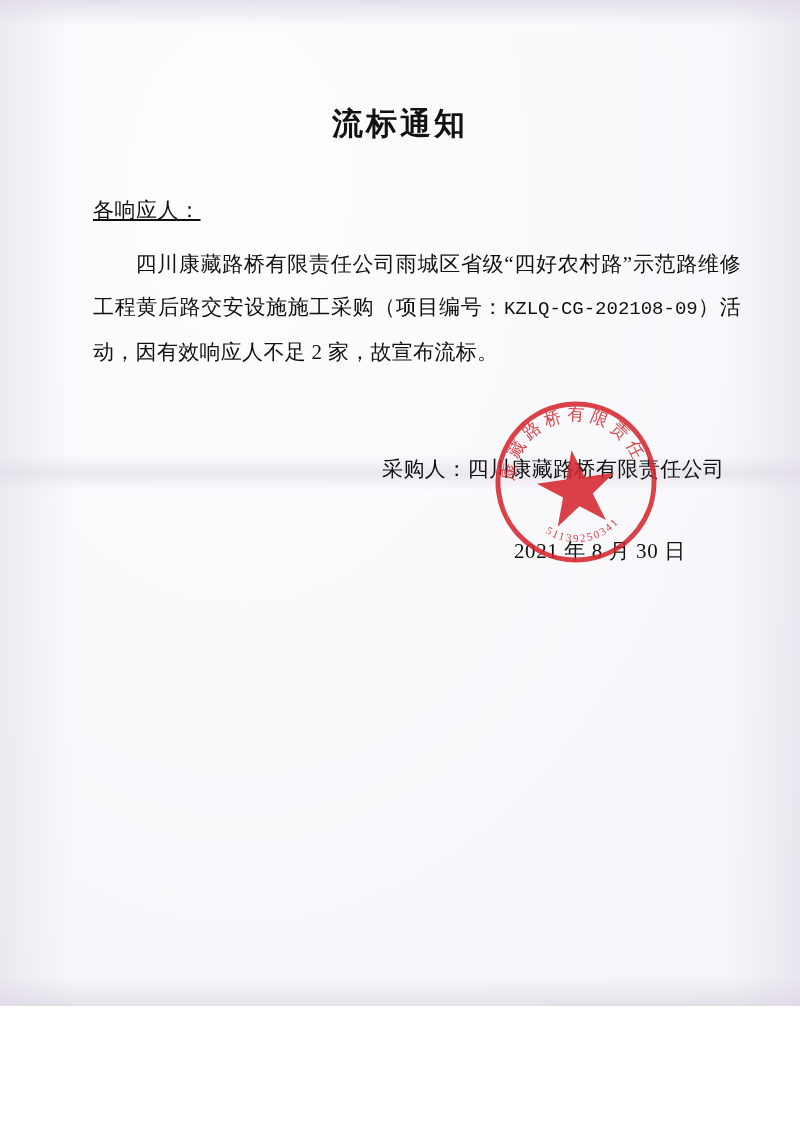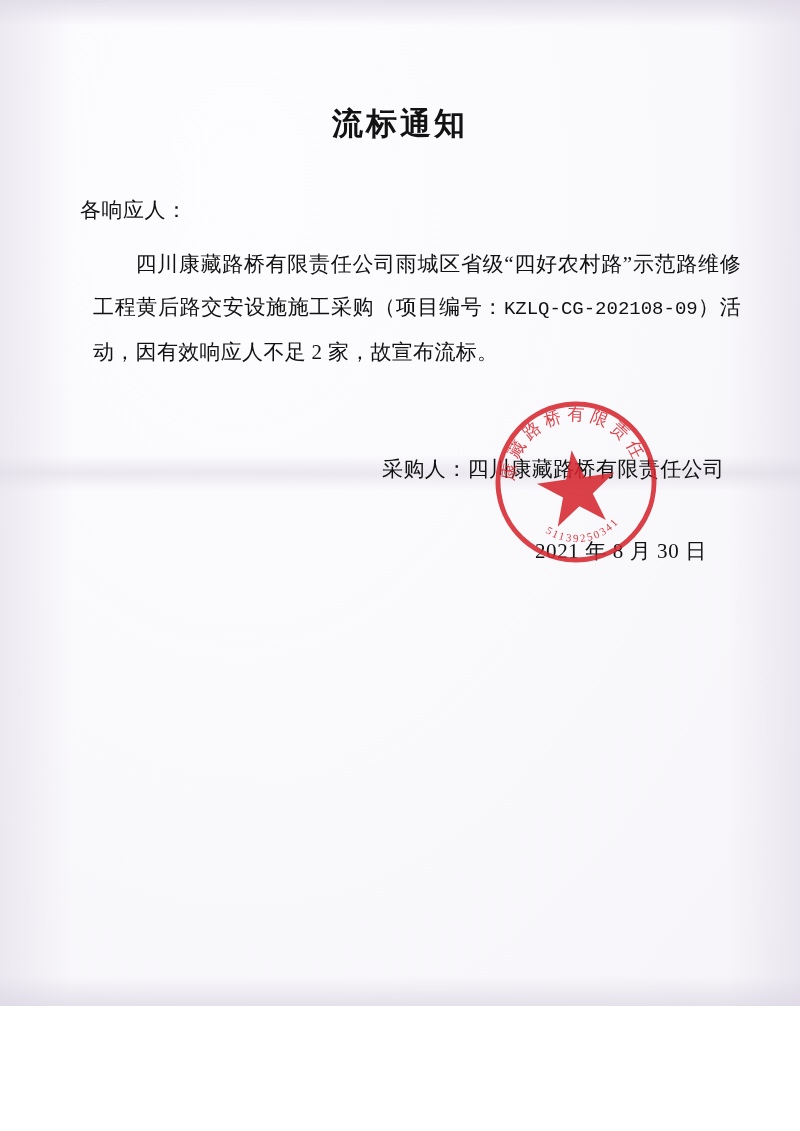--- a/index.html
+++ b/index.html
@@ -65,24 +65,25 @@
     font-size: 31px;
     font-weight: bold;
     letter-spacing: 3px;
     color: #121212;
     font-family: "Liberation Serif", "DejaVu Serif", serif;
   }
 
   .salutation {
     position: absolute;
     top: 196px;
-    left: 80px;
+    left: 93px;
     font-size: 21px;
     color: #111111;
     letter-spacing: 0.5px;
+    text-decoration: underline;
   }
 
   .body-block {
     position: absolute;
     top: 243px;
     left: 93px;
     width: 648px;
     font-size: 21px;
     line-height: 43px;
     color: #111111;
@@ -107,21 +108,21 @@
     position: absolute;
     top: 455px;
     left: 382px;
     font-size: 21px;
     color: #111111;
     letter-spacing: 0.4px;
   }
   .date-line {
     position: absolute;
     top: 537px;
-    left: 535px;
+    left: 514px;
     font-size: 21px;
     color: #111111;
     letter-spacing: 0.6px;
   }
 
   
   .seal {
     position: absolute;
     left: 492px;
     top: 398px;

